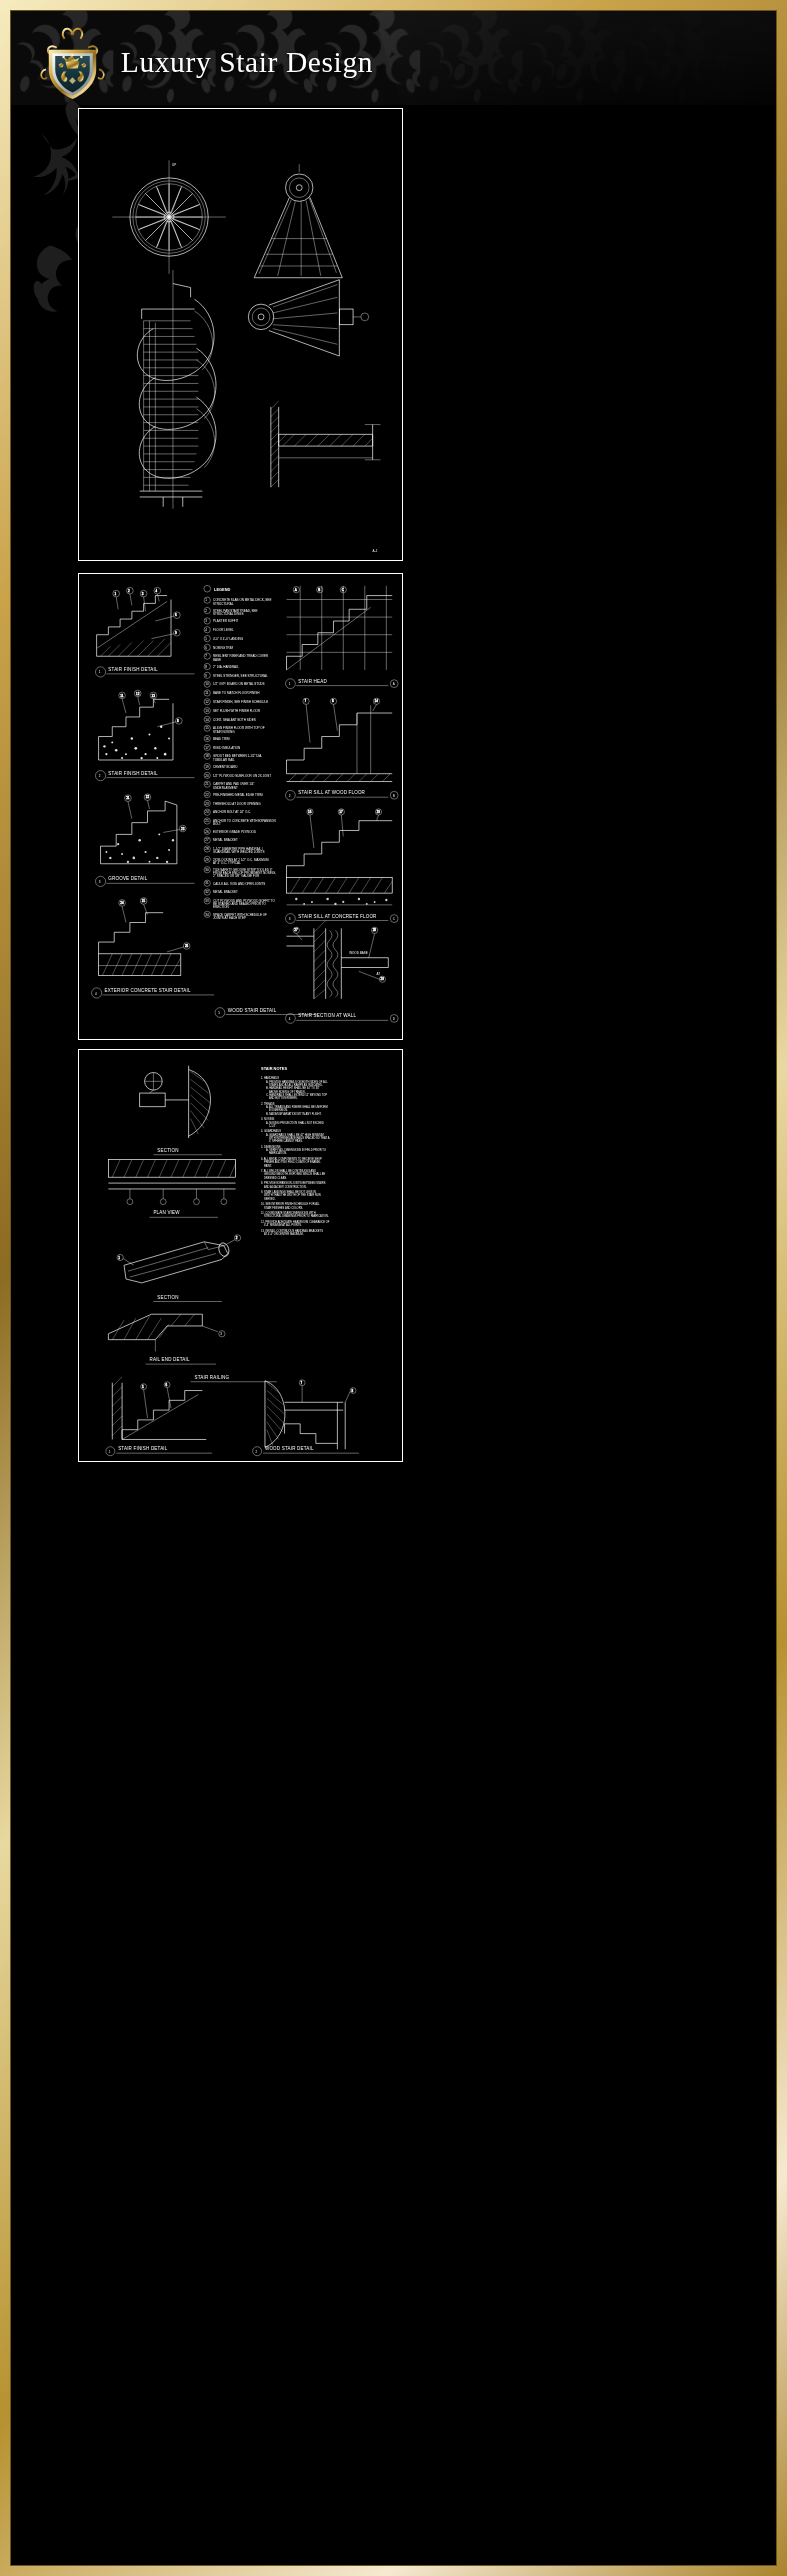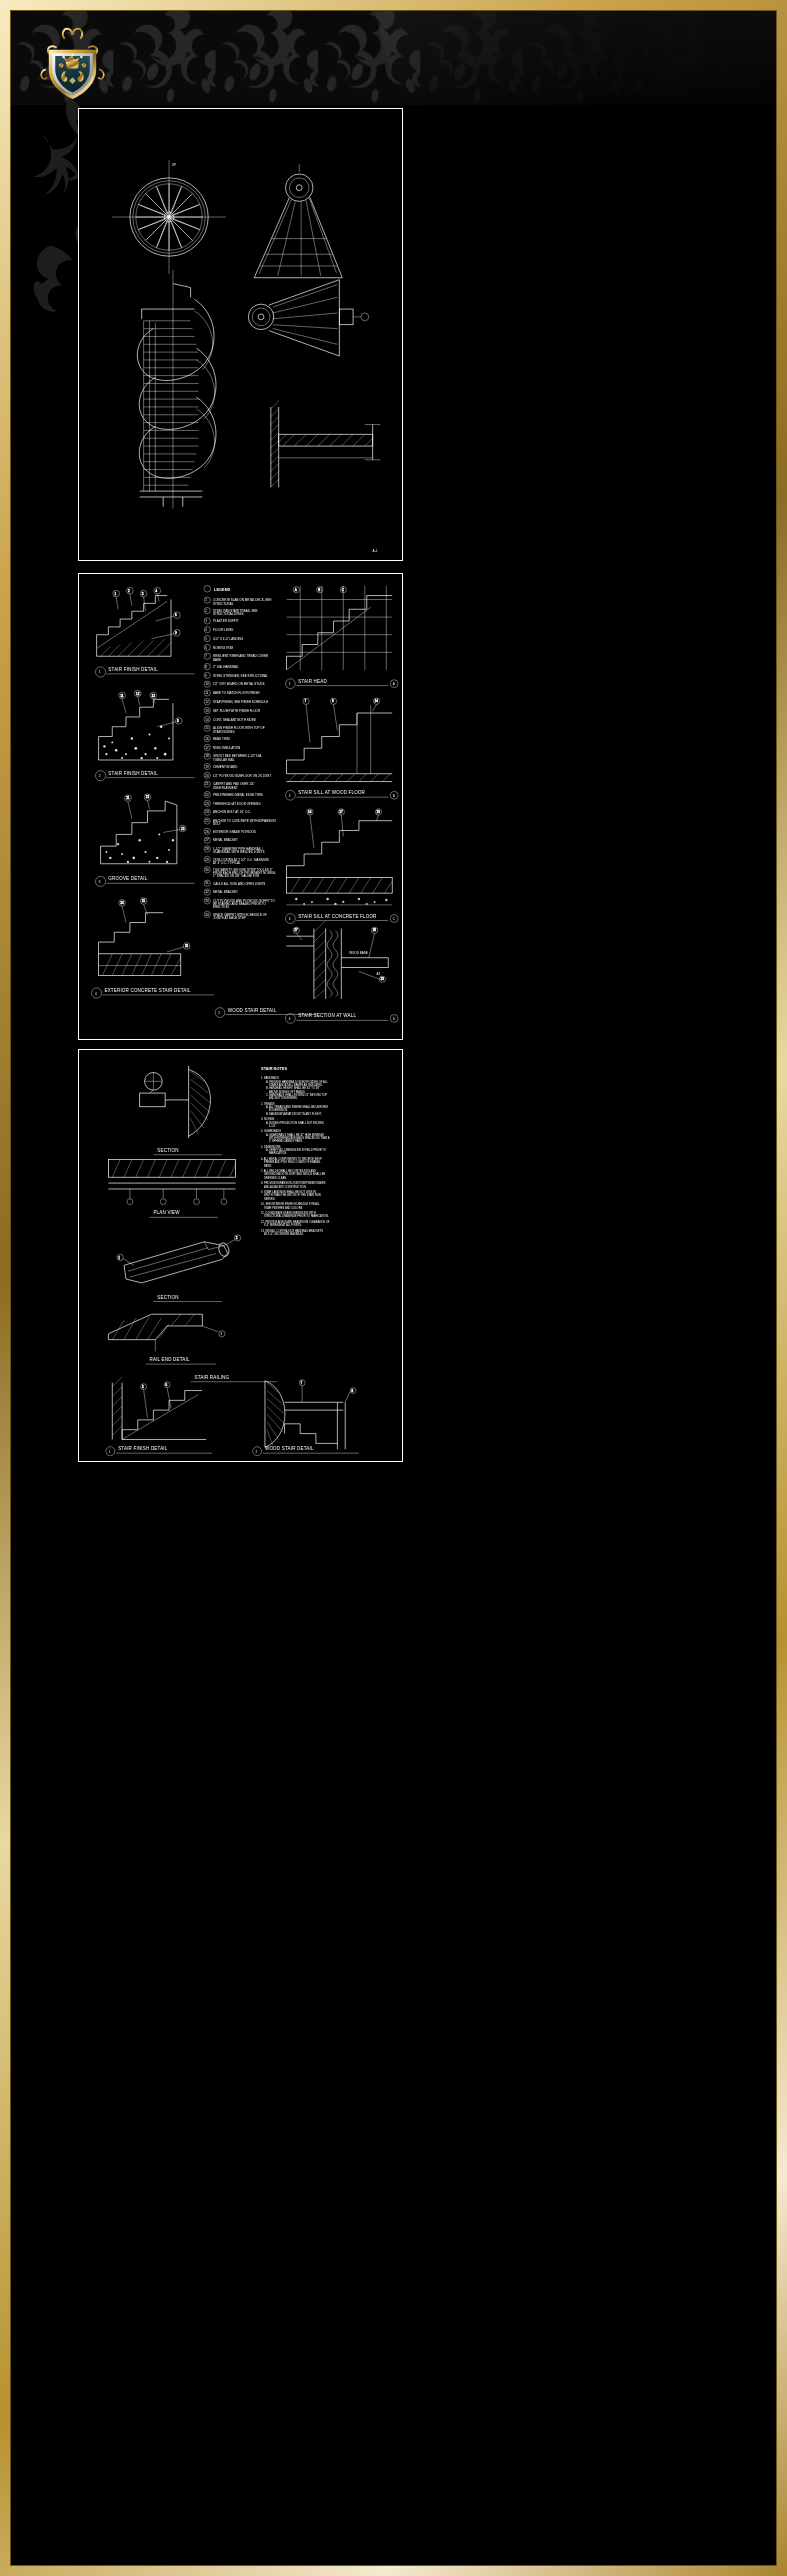--- a/index.html
+++ b/index.html
@@ -142,20 +142,21 @@
       <path d="M47 46c2 2 3 5 2 8-1 2-3 3-5 2-1-1-1-3 0-4 1-1 2-1 2-2 0-2-1-3-2-4z" fill="url(#gld)"></path>
 
       <path d="M24 39l2.6-1.6L29 39l-1 2.8h-3z" fill="url(#gld)"></path>
       <path d="M47 39l2.6-1.6L52 39l-1 2.8h-3z" fill="url(#gld)"></path>
 
       <path d="M38 52l3.4 3.4L38 58.8 34.6 55.4z" fill="#d7c487" opacity=".85"></path>
 
       <path d="M11 44c-4 1-6 5-4 8 1 2 4 2 5 0M65 44c4 1 6 5 4 8-1 2-4 2-5 0" fill="none" stroke="url(#gld)" stroke-width="1.7"></path>
     </svg>
 
+    <div class="page-title">Luxury Stair Design</div>
   </div>
 
   <svg class="damask-left" viewBox="0 0 210 230">
     <g fill="#1e1e1e">
       <path d="M60 0c14 10 24 26 24 44 0 20-14 36-32 40 16 1 30-7 38-20
                6 16 2 34-10 46 14-6 24-20 25-36 8 10 10 24 5 36 9-12 10-29 4-42
                11 5 19 15 21 27 1-18-9-34-26-41 13-3 24-12 28-25-10 12-25 18-40 16
                -14-2-26-12-31-25 1 9 4 17 10 24-12-7-20-20-21-34z"></path>
       <path d="M30 36c8 6 12 16 10 26-2 9-9 16-18 18 9 2 18-2 24-9 1 11-4 22-13 28
                10-3 17-12 19-22 4 7 4 15 0 22 7-8 8-20 3-29 7 2 12 8 14 15

